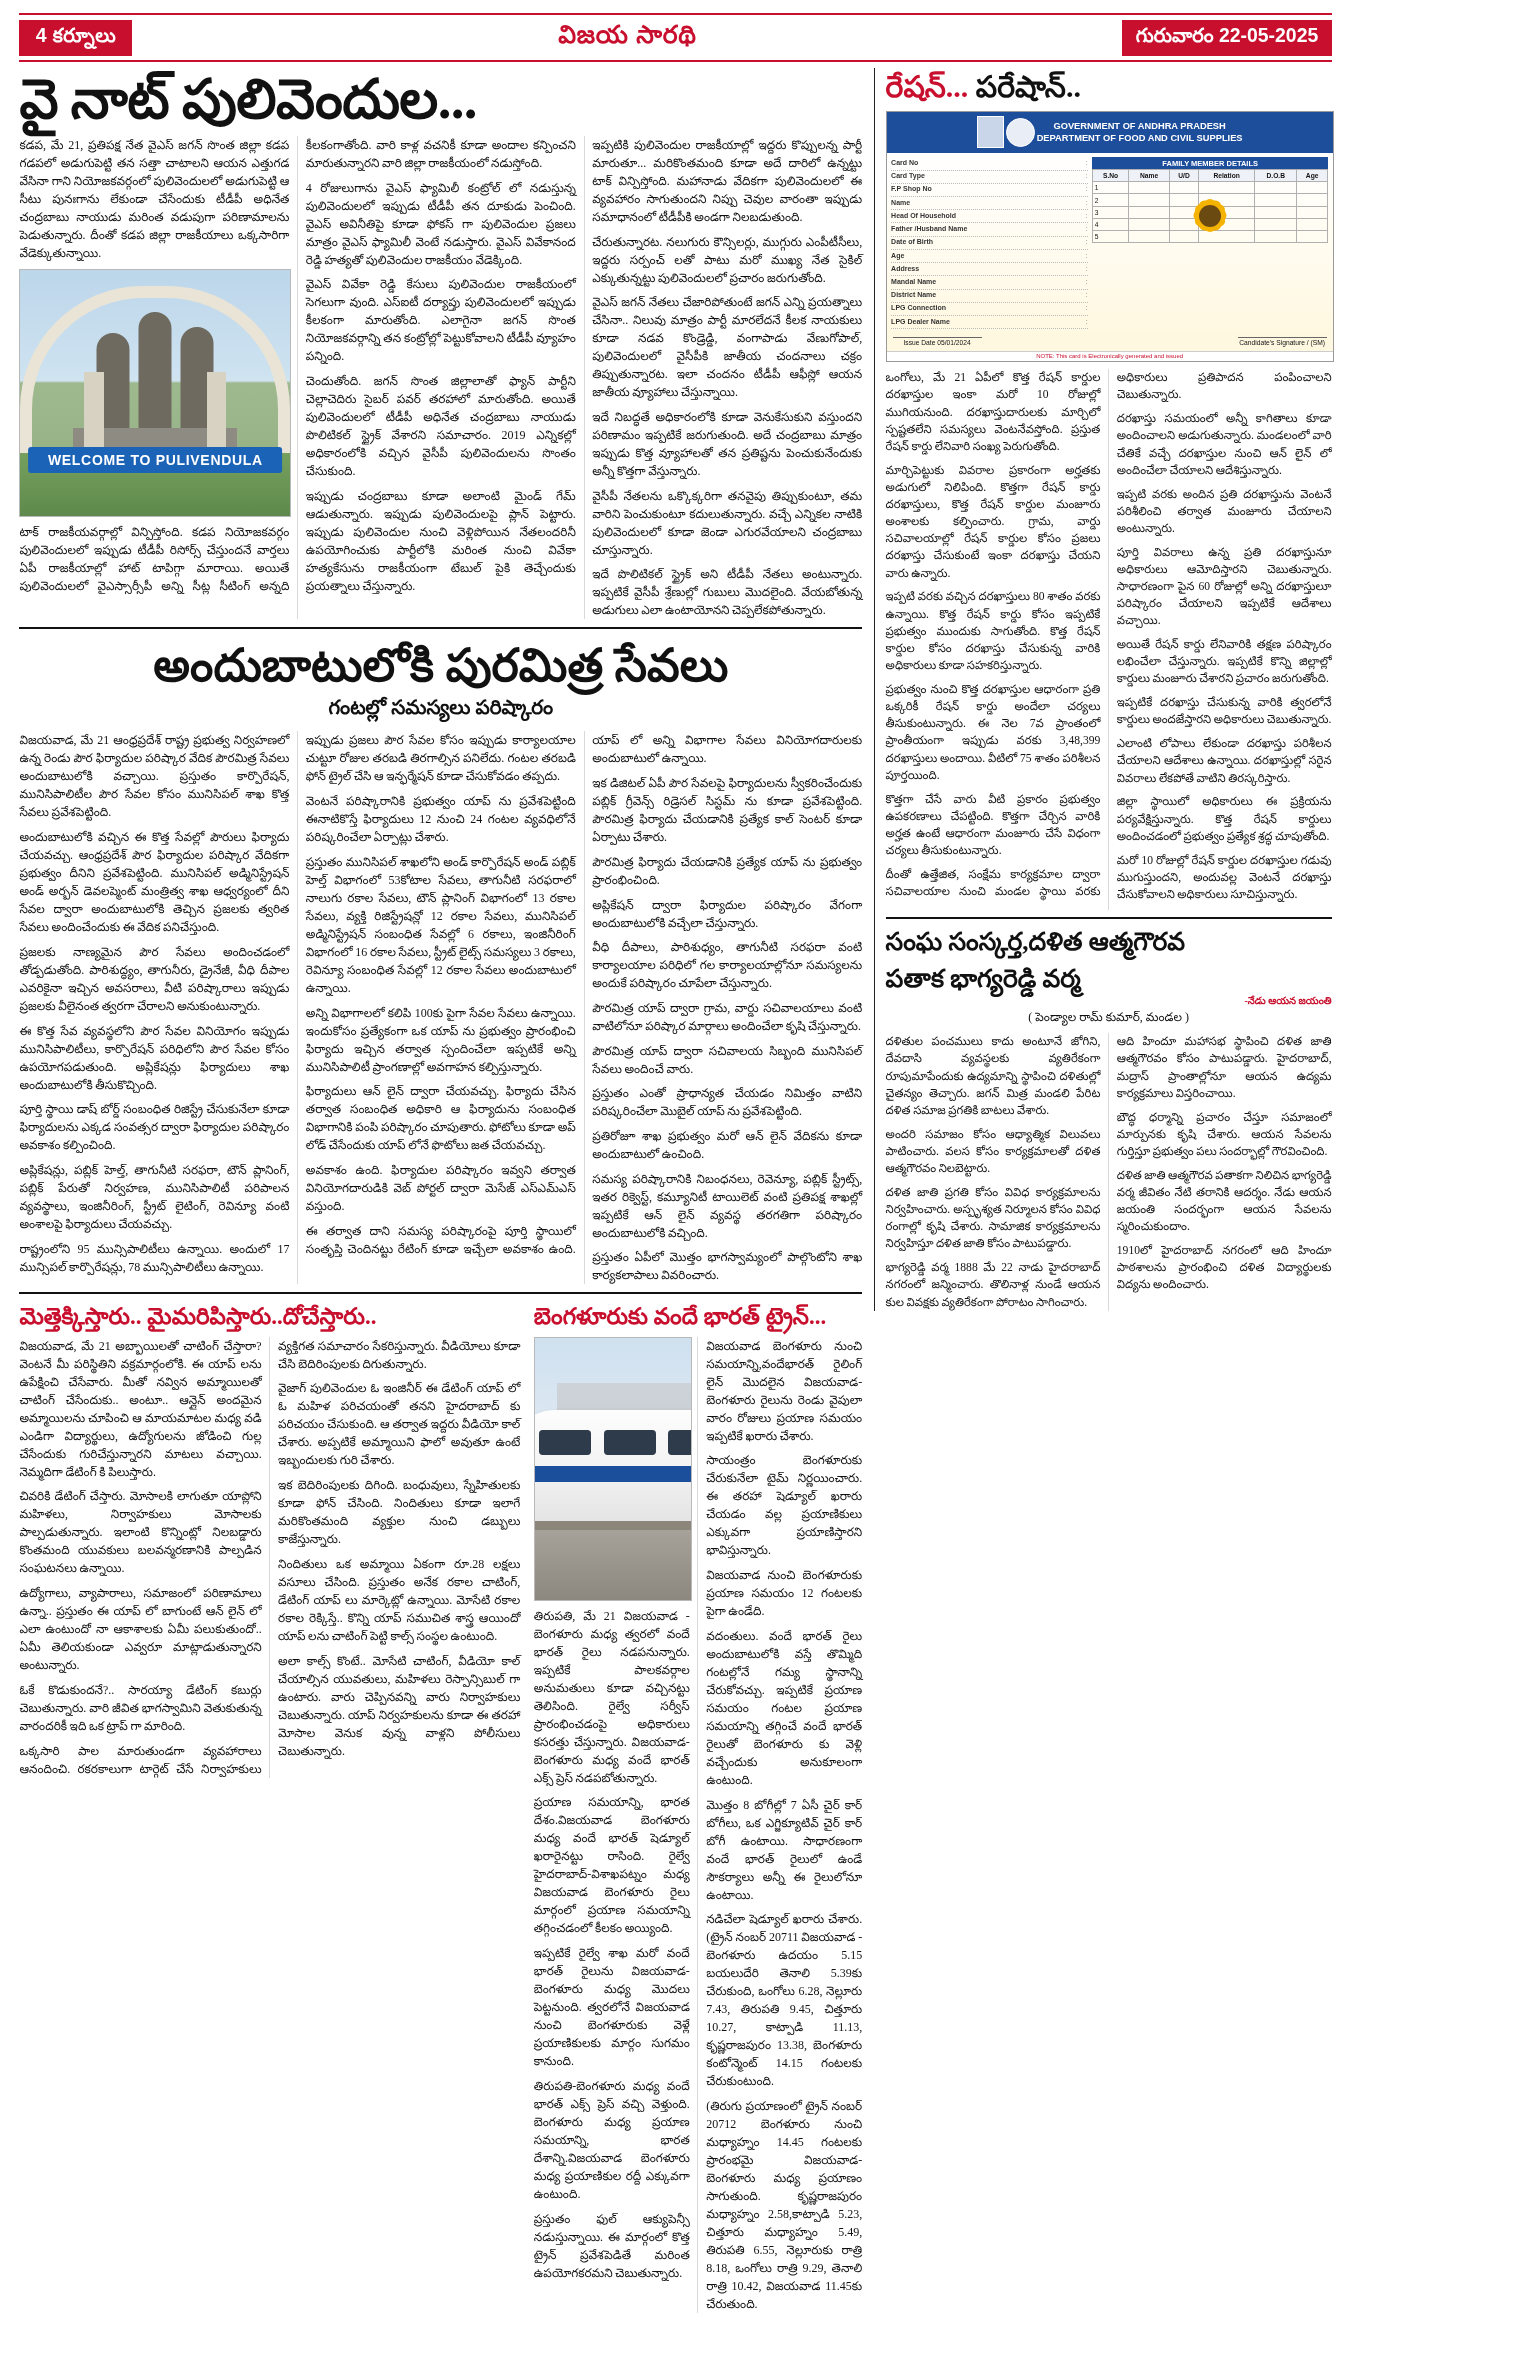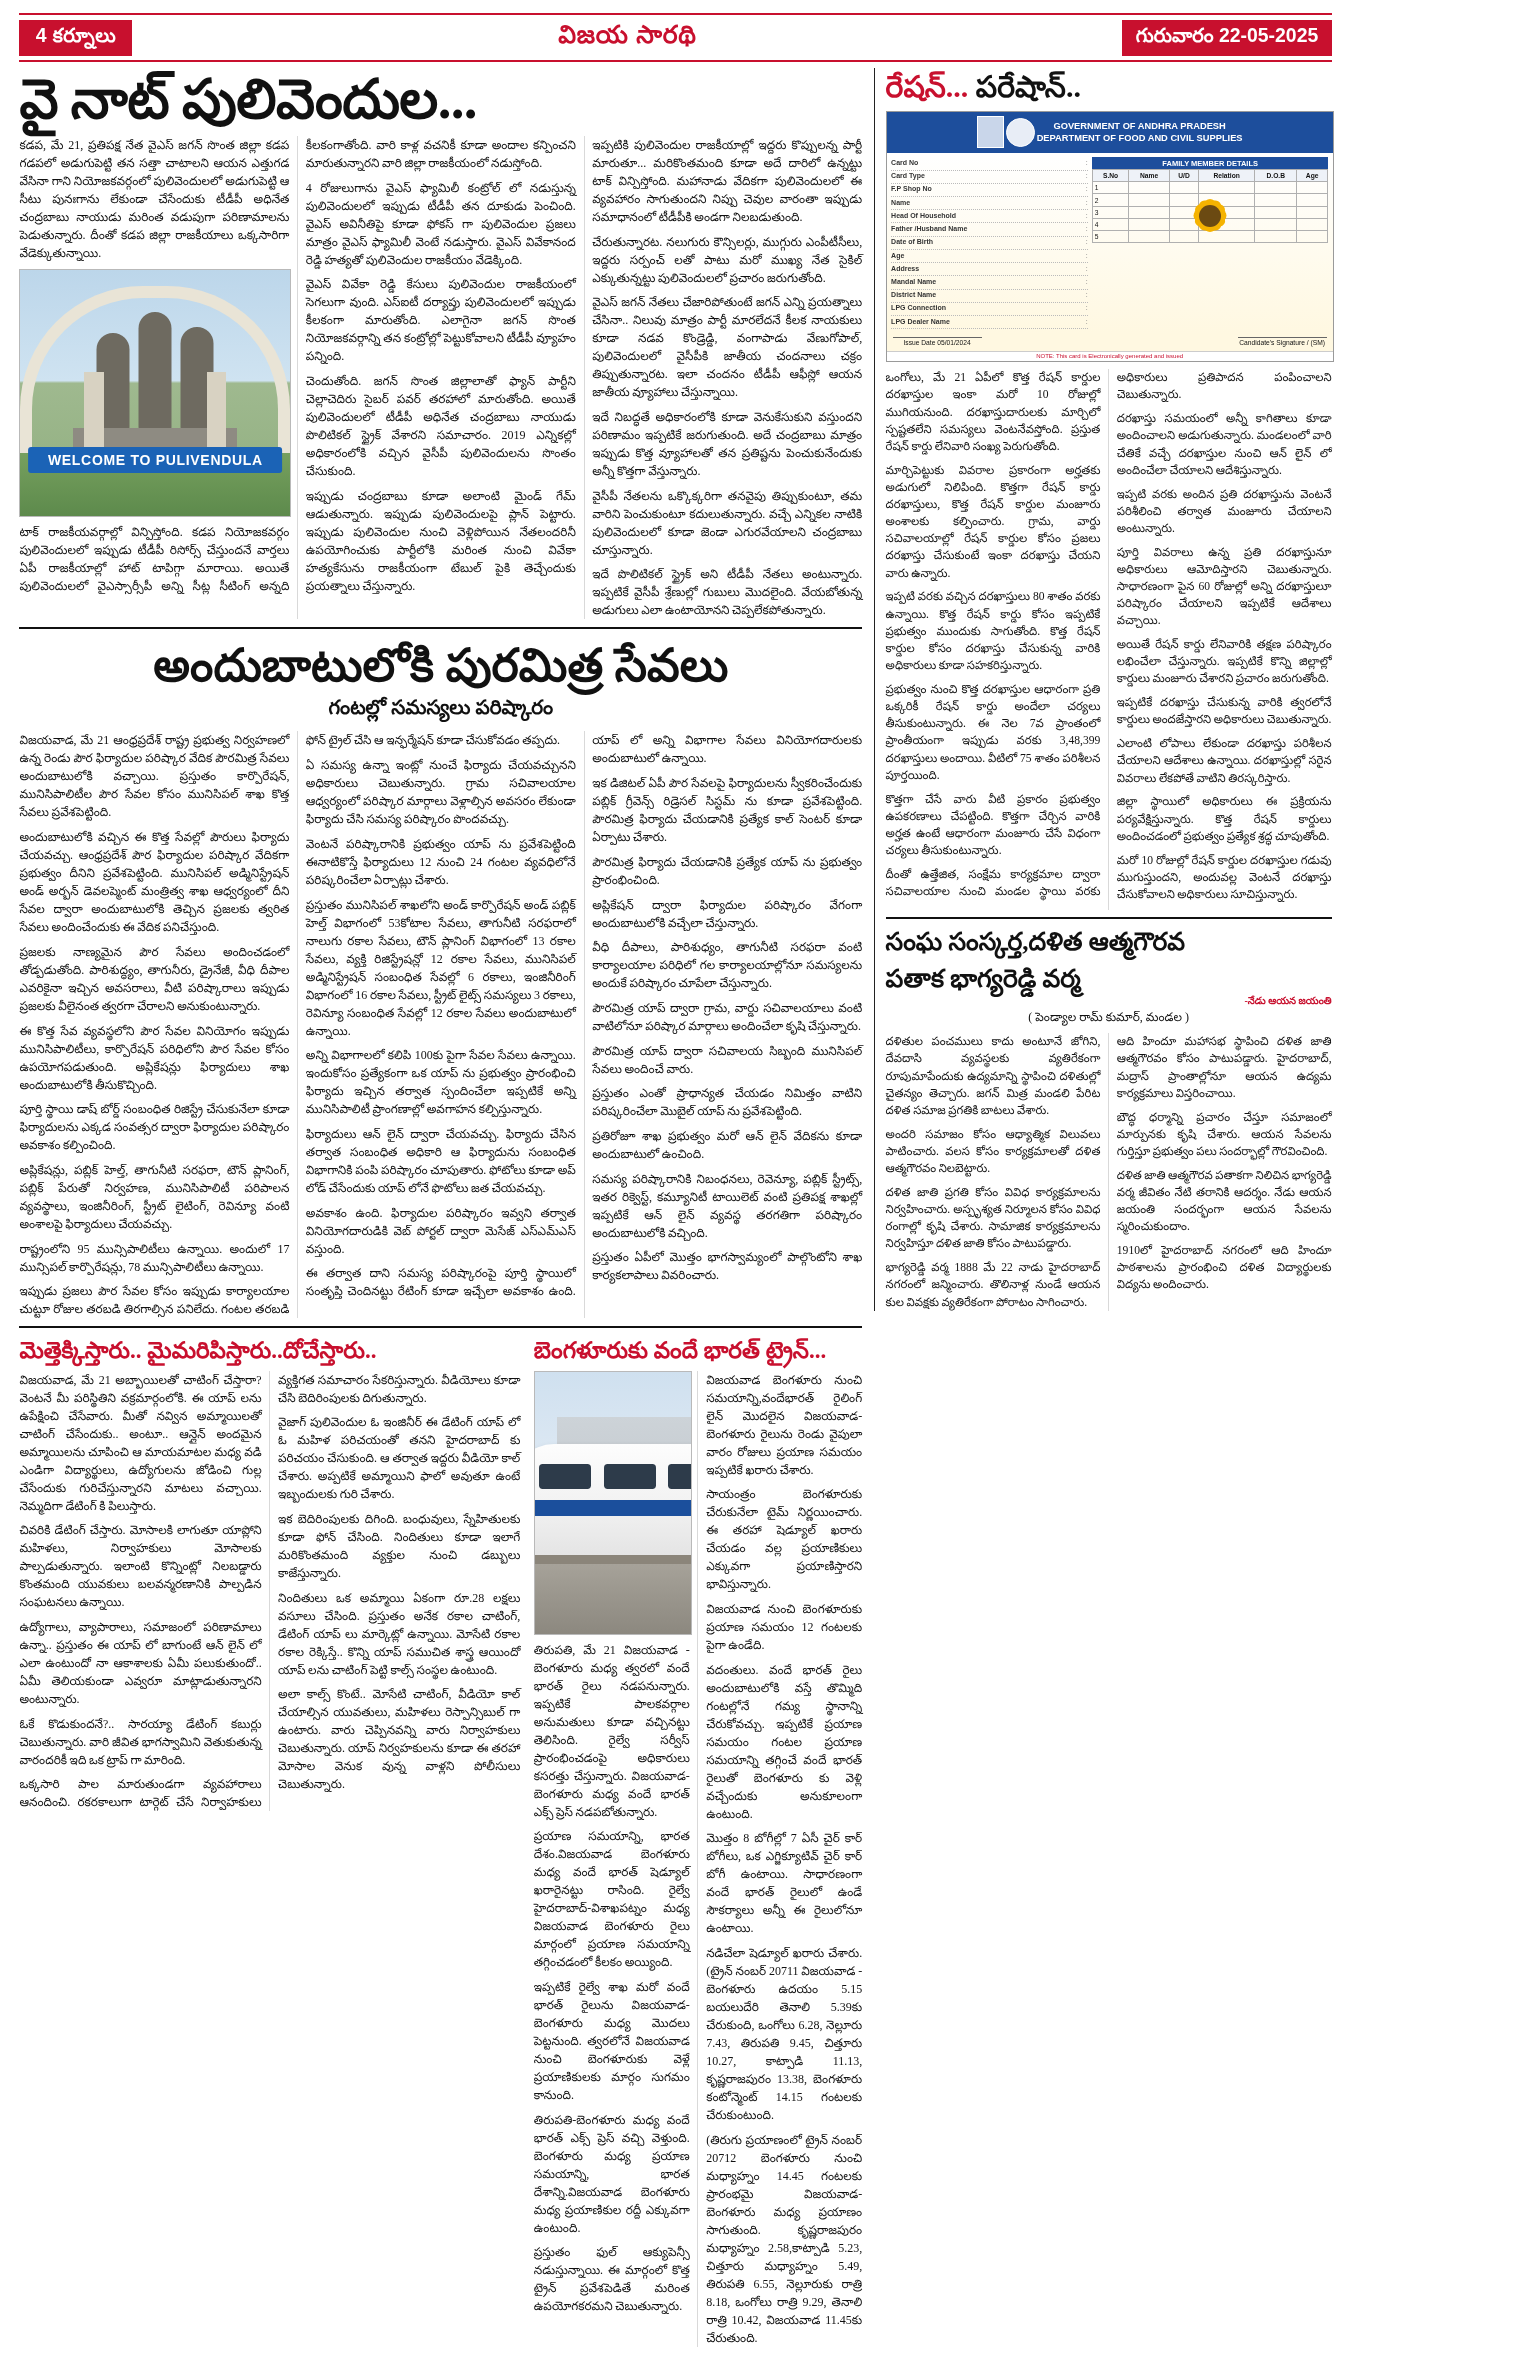--- a/index.html
+++ b/index.html
@@ -329,21 +329,20 @@
 
         <div class="cols-3">
           <p class="body-text">విజయవాడ, మే 21 ఆంధ్రప్రదేశ్ రాష్ట్ర ప్రభుత్వ నిర్వహణలో ఉన్న రెండు పౌర ఫిర్యాదుల పరిష్కార వేదిక పౌరమిత్ర సేవలు అందుబాటులోకి వచ్చాయి. ప్రస్తుతం కార్పొరేషన్, మునిసిపాలిటీల పౌర సేవల కోసం మునిసిపల్ శాఖ కొత్త సేవలు ప్రవేశపెట్టింది.</p>
           <p class="body-text">అందుబాటులోకి వచ్చిన ఈ కొత్త సేవల్లో పౌరులు ఫిర్యాదు చేయవచ్చు. ఆంధ్రప్రదేశ్ పౌర ఫిర్యాదుల పరిష్కార వేదికగా ప్రభుత్వం దీనిని ప్రవేశపెట్టింది. మునిసిపల్ అడ్మినిస్ట్రేషన్ అండ్ అర్బన్ డెవలప్మెంట్ మంత్రిత్వ శాఖ ఆధ్వర్యంలో దీని సేవల ద్వారా అందుబాటులోకి తెచ్చిన ప్రజలకు త్వరిత సేవలు అందించేందుకు ఈ వేదిక పనిచేస్తుంది.</p>
           <p class="body-text">ప్రజలకు నాణ్యమైన పౌర సేవలు అందించడంలో తోడ్పడుతోంది. పారిశుద్ధ్యం, తాగునీరు, డ్రైనేజీ, వీధి దీపాల ఎవరికైనా ఇచ్చిన అవసరాలు, వీటి పరిష్కారాలు ఇప్పుడు ప్రజలకు వీలైనంత త్వరగా చేరాలని అనుకుంటున్నారు.</p>
           <p class="body-text">ఈ కొత్త సేవ వ్యవస్థలోని పౌర సేవల వినియోగం ఇప్పుడు మునిసిపాలిటీలు, కార్పొరేషన్ పరిధిలోని పౌర సేవల కోసం ఉపయోగపడుతుంది. అప్లికేషన్లు ఫిర్యాదులు శాఖ అందుబాటులోకి తీసుకొచ్చింది.</p>
           <p class="body-text">పూర్తి స్థాయి డాష్ బోర్డ్ సంబంధిత రిజిస్ట్రే చేసుకునేలా కూడా ఫిర్యాదులను ఎక్కడ సంవత్సర ద్వారా ఫిర్యాదుల పరిష్కారం అవకాశం కల్పించింది.</p>
           <p class="body-text">అప్లికేషన్లు, పబ్లిక్ హెల్త్, తాగునీటి సరఫరా, టౌన్ ప్లానింగ్, పబ్లిక్ పేరుతో నిర్వహణ, మునిసిపాలిటీ పరిపాలన వ్యవస్థాలు, ఇంజినీరింగ్, స్ట్రీట్ లైటింగ్, రెవిన్యూ వంటి అంశాలపై ఫిర్యాదులు చేయవచ్చు.</p>
           <p class="body-text">రాష్ట్రంలోని 95 మున్సిపాలిటీలు ఉన్నాయి. అందులో 17 మున్సిపల్ కార్పొరేషన్లు, 78 మున్సిపాలిటీలు ఉన్నాయి.</p>
           <p class="body-text">ఇప్పుడు ప్రజలు పౌర సేవల కోసం ఇప్పుడు కార్యాలయాల చుట్టూ రోజుల తరబడి తిరగాల్సిన పనిలేదు. గంటల తరబడి ఫోన్ ట్రైల్ చేసి ఆ ఇన్ఫర్మేషన్ కూడా చేసుకోవడం తప్పదు.</p>
-          <p class="body-text">ఏ సమస్య ఉన్నా ఇంట్లో నుంచే ఫిర్యాదు చేయవచ్చునని అధికారులు చెబుతున్నారు. గ్రామ సచివాలయాల ఆధ్వర్యంలో పరిష్కార మార్గాలు వెళ్లాల్సిన అవసరం లేకుండా ఫిర్యాదు చేసి సమస్య పరిష్కారం పొందవచ్చు.</p>
           <p class="body-text">వెంటనే పరిష్కారానికి ప్రభుత్వం యాప్ ను ప్రవేశపెట్టింది ఈనాటికొస్తే ఫిర్యాదులు 12 నుంచి 24 గంటల వ్యవధిలోనే పరిష్కరించేలా ఏర్పాట్లు చేశారు.</p>
           <p class="body-text">ప్రస్తుతం మునిసిపల్ శాఖలోని అండ్ కార్పొరేషన్ అండ్ పబ్లిక్ హెల్త్ విభాగంలో 53కోటాల సేవలు, తాగునీటి సరఫరాలో నాలుగు రకాల సేవలు, టౌన్ ప్లానింగ్ విభాగంలో 13 రకాల సేవలు, వ్యక్తి రిజిస్ట్రేషన్లో 12 రకాల సేవలు, మునిసిపల్ అడ్మినిస్ట్రేషన్ సంబంధిత సేవల్లో 6 రకాలు, ఇంజినీరింగ్ విభాగంలో 16 రకాల సేవలు, స్ట్రీట్ లైట్స్ సమస్యలు 3 రకాలు, రెవిన్యూ సంబంధిత సేవల్లో 12 రకాల సేవలు అందుబాటులో ఉన్నాయి.</p>
           <p class="body-text">అన్ని విభాగాలలో కలిపి 100కు పైగా సేవల సేవలు ఉన్నాయి. ఇందుకోసం ప్రత్యేకంగా ఒక యాప్ ను ప్రభుత్వం ప్రారంభించి ఫిర్యాదు ఇచ్చిన తర్వాత స్పందించేలా ఇప్పటికే అన్ని మునిసిపాలిటీ ప్రాంగణాల్లో అవగాహన కల్పిస్తున్నారు.</p>
           <p class="body-text">ఫిర్యాదులు ఆన్ లైన్ ద్వారా చేయవచ్చు. ఫిర్యాదు చేసిన తర్వాత సంబంధిత అధికారి ఆ ఫిర్యాదును సంబంధిత విభాగానికి పంపి పరిష్కారం చూపుతారు. ఫోటోలు కూడా అప్ లోడ్ చేసేందుకు యాప్ లోనే ఫొటోలు జత చేయవచ్చు.</p>
           <p class="body-text">అవకాశం ఉంది. ఫిర్యాదుల పరిష్కారం ఇవ్వని తర్వాత వినియోగదారుడికి వెబ్ పోర్టల్ ద్వారా మెసేజ్ ఎస్ఎమ్ఎస్ వస్తుంది.</p>
           <p class="body-text">ఈ తర్వాత దాని సమస్య పరిష్కారంపై పూర్తి స్థాయిలో సంతృప్తి చెందినట్టు రేటింగ్ కూడా ఇచ్చేలా అవకాశం ఉంది. యాప్ లో అన్ని విభాగాల సేవలు వినియోగదారులకు అందుబాటులో ఉన్నాయి.</p>
           <p class="body-text">ఇక డిజిటల్ ఏపీ పౌర సేవలపై ఫిర్యాదులను స్వీకరించేందుకు పబ్లిక్ గ్రీవెన్స్ రిడ్రెసల్ సిస్టమ్ ను కూడా ప్రవేశపెట్టింది. పౌరమిత్ర ఫిర్యాదు చేయడానికి ప్రత్యేక కాల్ సెంటర్ కూడా ఏర్పాటు చేశారు.</p>
           <p class="body-text">పౌరమిత్ర ఫిర్యాదు చేయడానికి ప్రత్యేక యాప్ ను ప్రభుత్వం ప్రారంభించింది.</p>
           <p class="body-text">అప్లికేషన్ ద్వారా ఫిర్యాదుల పరిష్కారం వేగంగా అందుబాటులోకి వచ్చేలా చేస్తున్నారు.</p>
           <p class="body-text">వీధి దీపాలు, పారిశుధ్యం, తాగునీటి సరఫరా వంటి కార్యాలయాల పరిధిలో గల కార్యాలయాల్లోనూ సమస్యలను అందుకే పరిష్కారం చూపేలా చేస్తున్నారు.</p>

